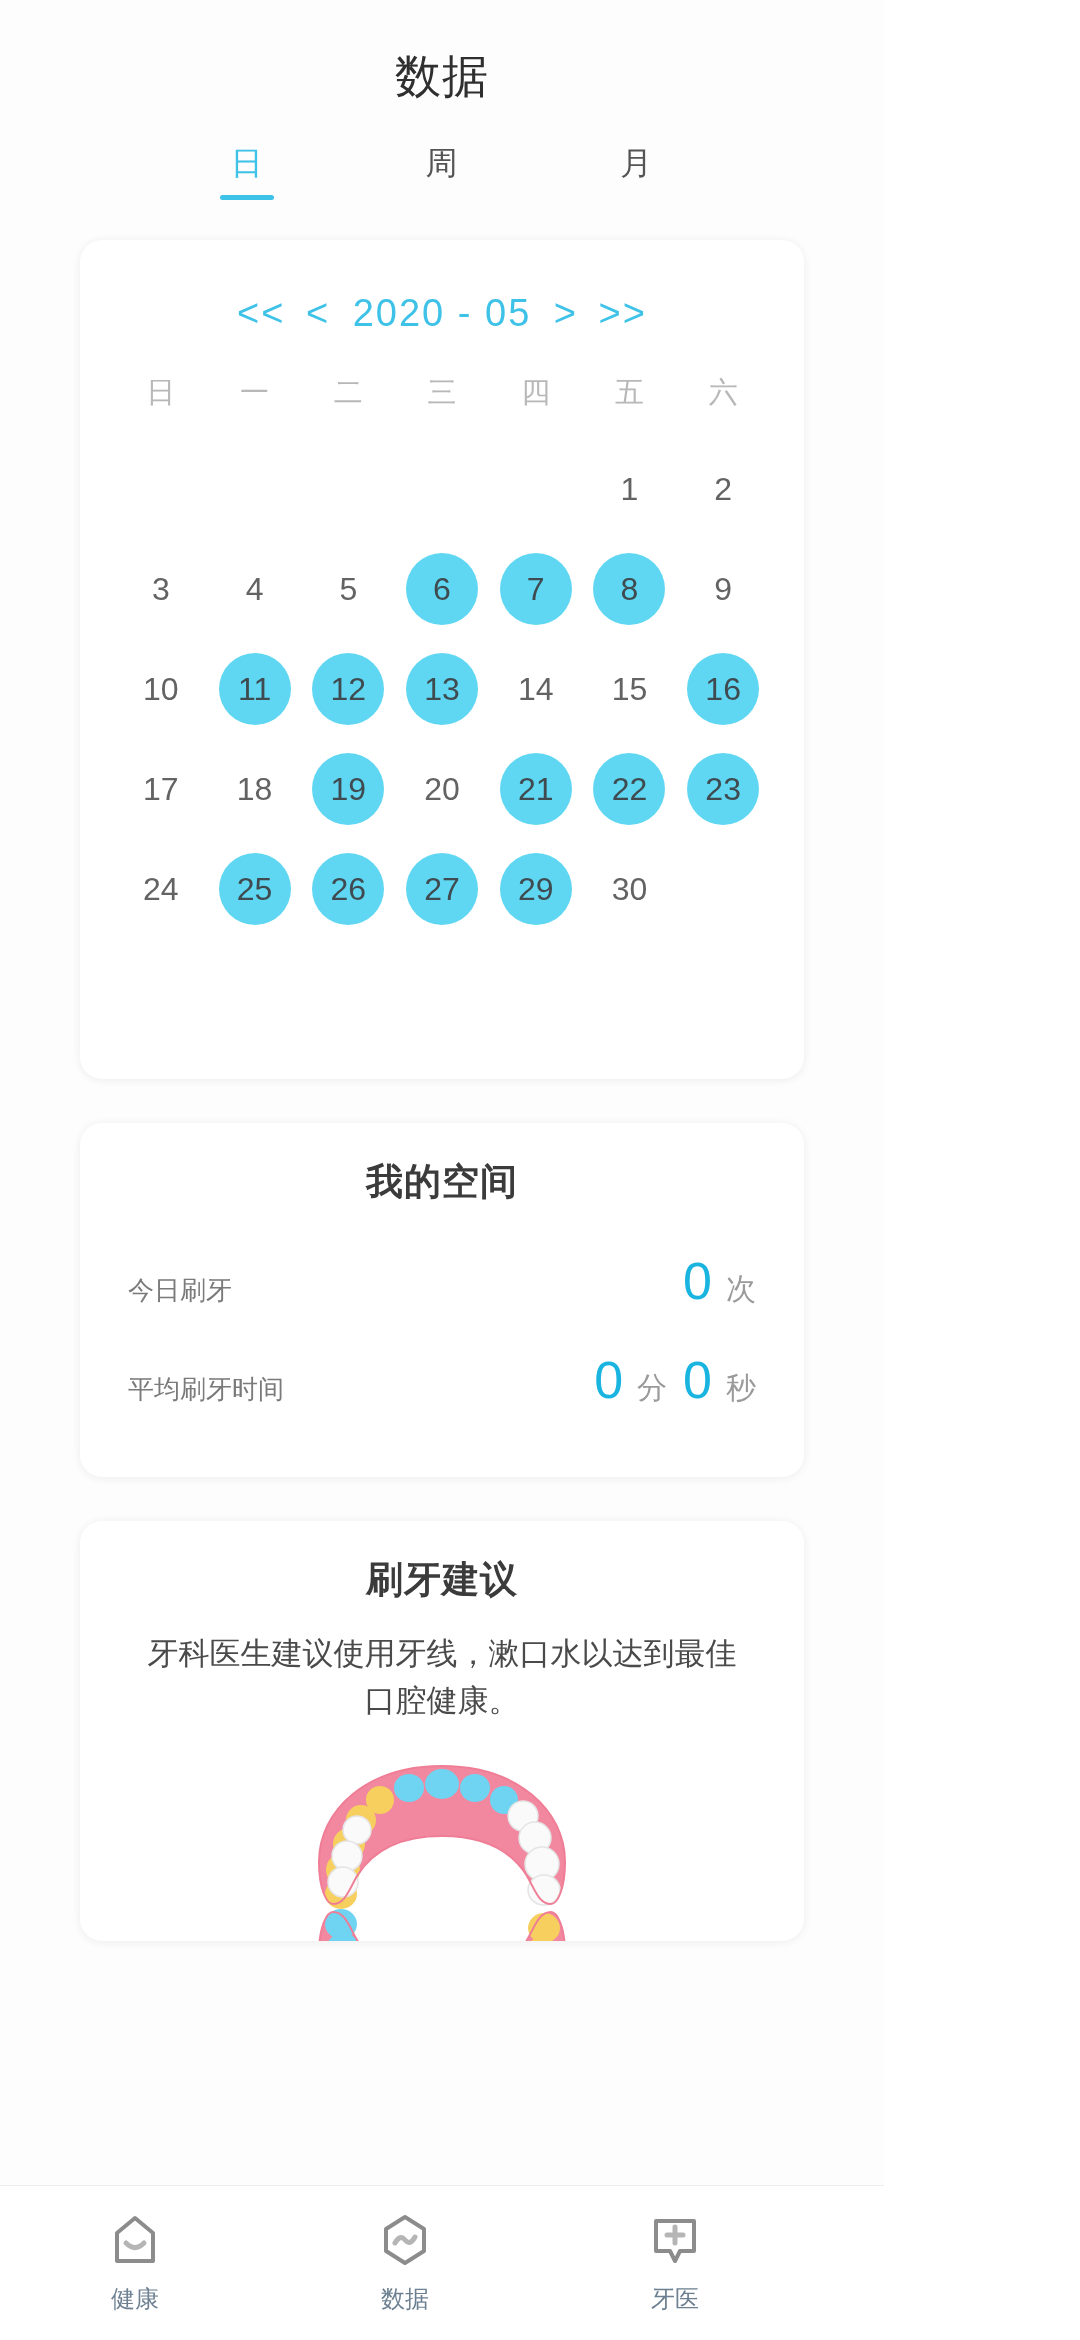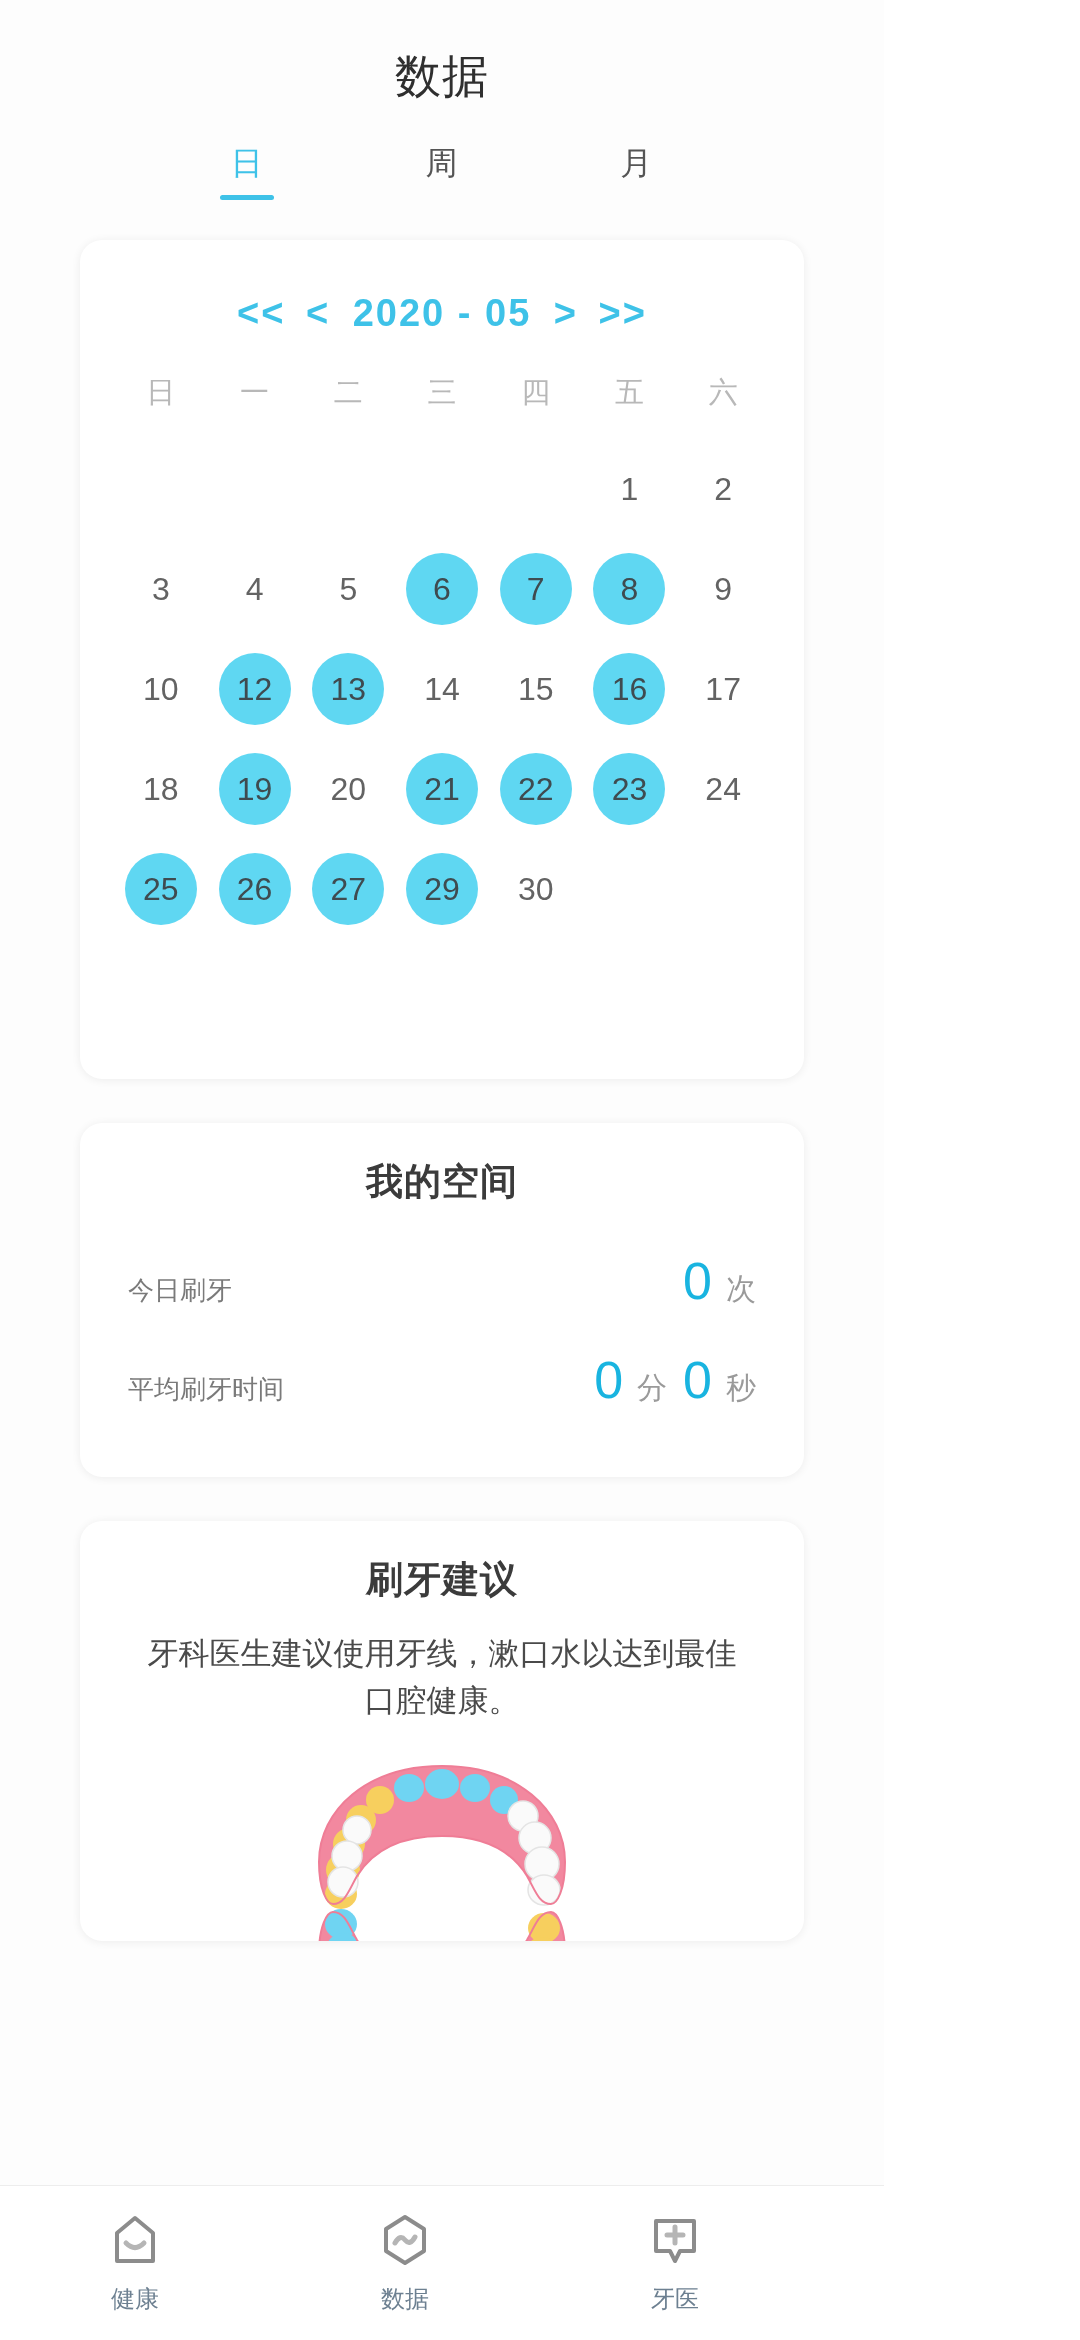--- a/index.html
+++ b/index.html
@@ -72,21 +72,20 @@
     margin-top: 40px;
     padding: 30px 34px 40px 34px;
   }
   .cal-nav {
     text-align: center;
     color: #3ec2e8;
     font-size: 38px;
     letter-spacing: 2px;
     padding: 22px 0 30px 0;
     white-space: nowrap;
-    font-weight: bold;
   }
   .cal-nav span { display: inline-block; }
   .cal-nav .nav-btn { padding: 0 4px; }
   .cal-nav .cal-title { padding: 0 6px; }
 
   .cal-grid {
     display: grid;
     grid-template-columns: repeat(7, 1fr);
   }
   .cal-head {
@@ -280,20 +279,23 @@
           <div class="cal-daynum marked">7</div>
         </div>
         <div class="cal-cell">
           <div class="cal-daynum marked">8</div>
         </div>
         <div class="cal-cell">
           <div class="cal-daynum">9</div>
         </div>
         <div class="cal-cell">
           <div class="cal-daynum">10</div>
+        </div>
+        <div class="cal-cell">
+          <div class="cal-daynum marked">11</div>
         </div>
         <div class="cal-cell">
           <div class="cal-daynum marked">12</div>
         </div>
         <div class="cal-cell">
           <div class="cal-daynum marked">13</div>
         </div>
         <div class="cal-cell">
           <div class="cal-daynum">14</div>
         </div>

